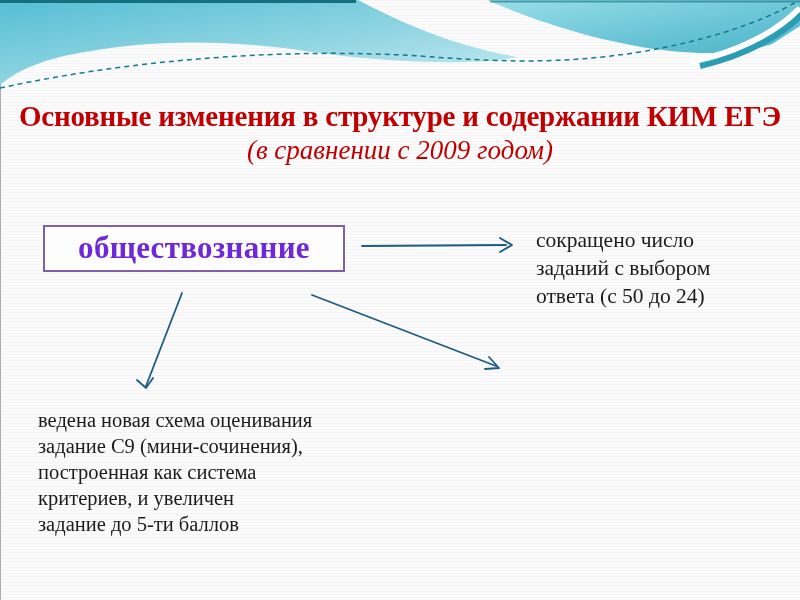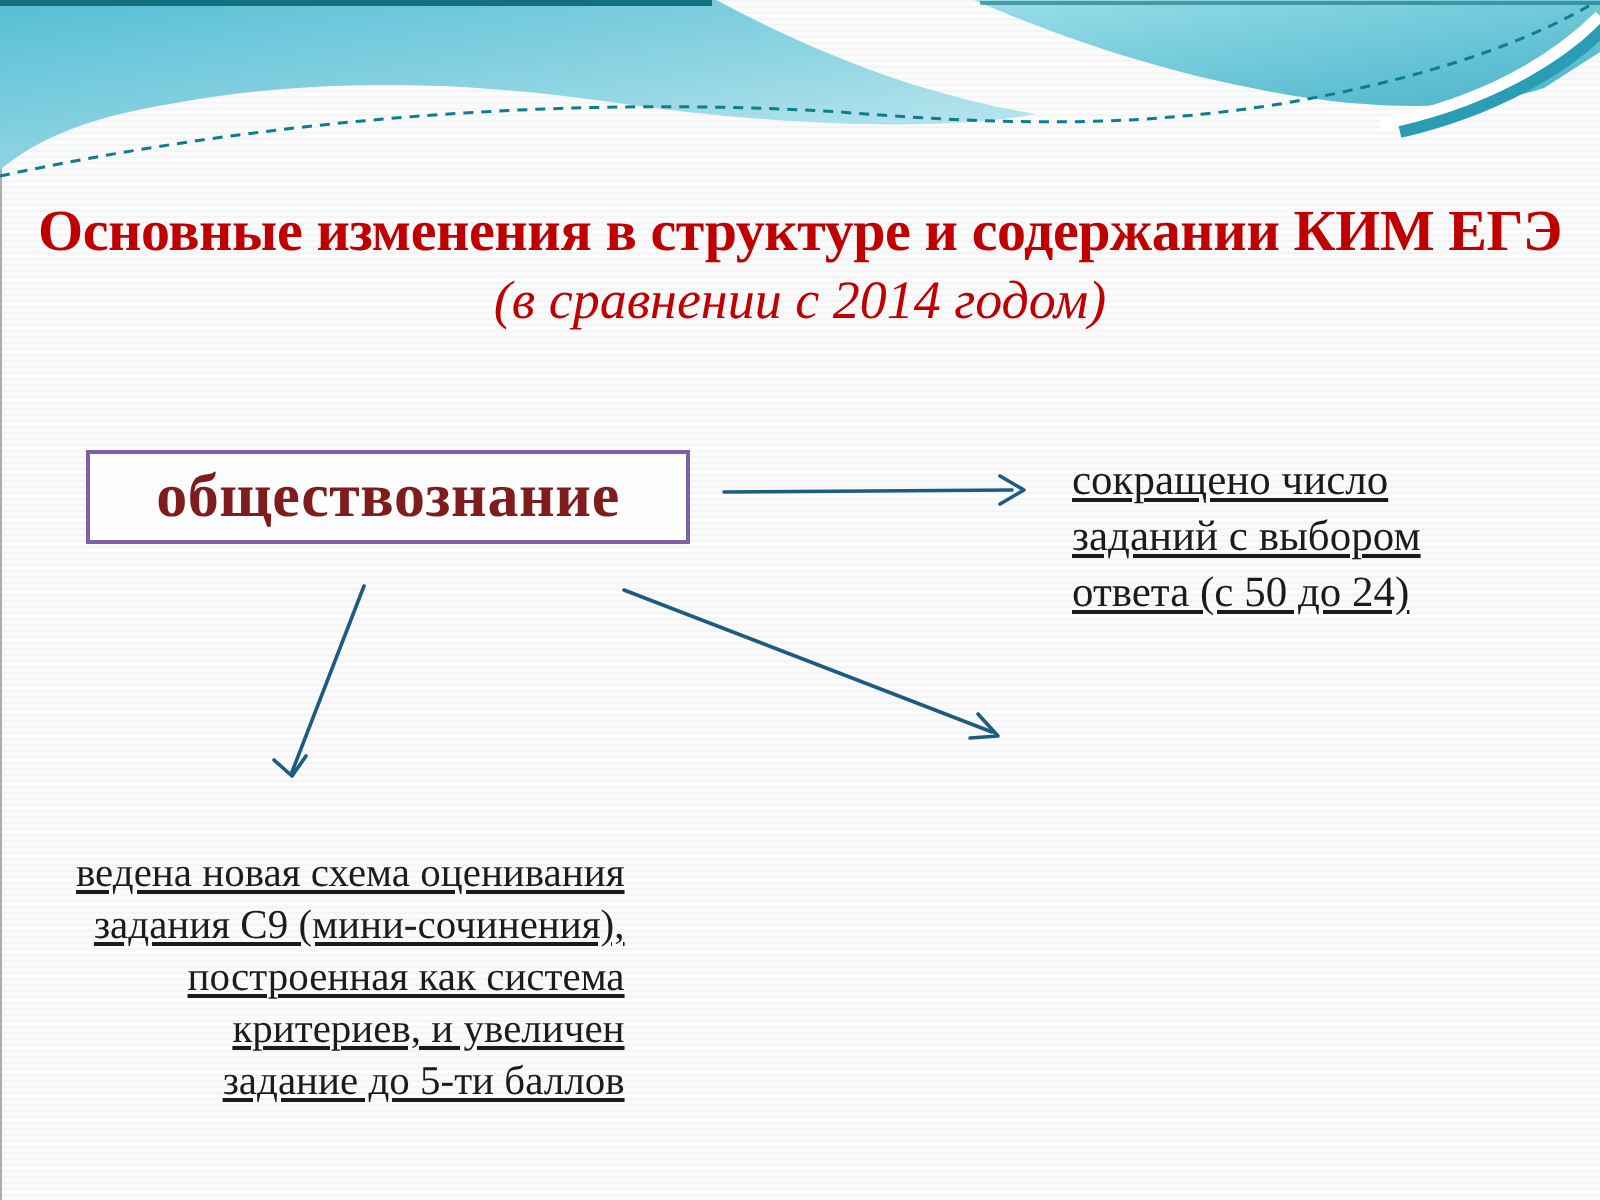--- a/index.html
+++ b/index.html
@@ -14,27 +14,27 @@
   .connectors{position:absolute;left:0;top:0;width:800px;height:600px;display:block;pointer-events:none;}
   .title-block{position:absolute;left:0;top:99px;width:800px;text-align:center;color:#c00000;}
   .title-main{font-size:29px;line-height:35px;font-weight:bold;letter-spacing:-0.2px;white-space:nowrap;}
   .title-sub{font-size:27px;line-height:32px;font-style:italic;font-weight:normal;}
   .subject-box{
     position:absolute;left:43px;top:225px;width:302px;height:47px;
     border:2px solid #7e5fa8;background:#fdfdfe;box-sizing:border-box;
     display:flex;align-items:center;justify-content:center;
   }
   .subject-box span{
-    font-size:31px;font-weight:bold;color:#7f1d1d;letter-spacing:0.3px;line-height:1;
+    font-size:31px;font-weight:bold;color:#6d28d9;letter-spacing:0.3px;line-height:1;
     padding-bottom:3px;
   }
-  .note{position:absolute;color:#1b1b1b;text-decoration:underline;}
+  .note{position:absolute;color:#1b1b1b;}
   .note .ln{white-space:nowrap;}
   .note-right{left:536px;top:226px;font-size:21.5px;line-height:28px;}
-  .note-bl{left:38px;top:424px;font-size:20.5px;line-height:26px;text-align:right;}
+  .note-bl{left:38px;top:407px;font-size:20.5px;line-height:26px;}
   .note-br{left:462px;top:394px;font-size:20.5px;line-height:25px;}
 </style>
 </head>
 <body>
 
 <div class="slide">
 
   <div class="left-edge"></div>
 
   <svg class="banner" viewBox="0 0 800 100" preserveAspectRatio="none">
@@ -53,21 +53,21 @@
     <path d="M800,0 H487 C528,18 580,36 636,46 C696,57 742,54 772,44 L800,26 Z" fill="url(#gRibbon)"></path>
     <path d="M690,62 C742,52 778,30 800,8" stroke="#ffffff" stroke-width="6" fill="none"></path>
     <path d="M700,66 C752,54 788,30 804,12" stroke="#2a9db5" stroke-width="6" fill="none"></path>
     <path d="M0,88 C140,58 290,48 420,56 C520,64 575,62 640,52 C710,40 762,22 796,2" stroke="#0e7d8d" stroke-width="1.5" stroke-dasharray="5 4" fill="none"></path>
     <path d="M0,1.5 H356" stroke="#14707f" stroke-width="3"></path>
     <path d="M490,1.5 H800" stroke="#14707f" stroke-width="2" opacity="0.6"></path>
   </svg>
 
   <div class="title-block">
     <div class="title-main">Основные изменения в структуре и содержании КИМ ЕГЭ</div>
-    <div class="title-sub">(в сравнении с 2014 годом)</div>
+    <div class="title-sub">(в сравнении с 2009 годом)</div>
   </div>
 
   <div class="subject-box">
     <span>обществознание</span>
   </div>
 
   <svg class="connectors" viewBox="0 0 800 600" stroke="#1d5c80" stroke-width="1.8" fill="none" stroke-linecap="round" stroke-linejoin="round">
     <g>
       <line x1="362" y1="246" x2="506" y2="245"></line>
       <polyline points="500,238 512,245 500,252"></polyline>
@@ -83,20 +83,20 @@
   </svg>
 
   <div class="note note-right">
     <div class="ln">сокращено число</div>
     <div class="ln">заданий с выбором</div>
     <div class="ln">ответа (с 50 до 24)</div>
   </div>
 
   <div class="note note-bl">
     <div class="ln">ведена новая схема оценивания</div>
-    <div class="ln">задания С9 (мини-сочинения),</div>
+    <div class="ln">задание С9 (мини-сочинения),</div>
     <div class="ln">построенная как система</div>
     <div class="ln">критериев, и увеличен</div>
     <div class="ln">задание до 5-ти баллов</div>
   </div>
 
 
 </div>
 
 </body></html>

